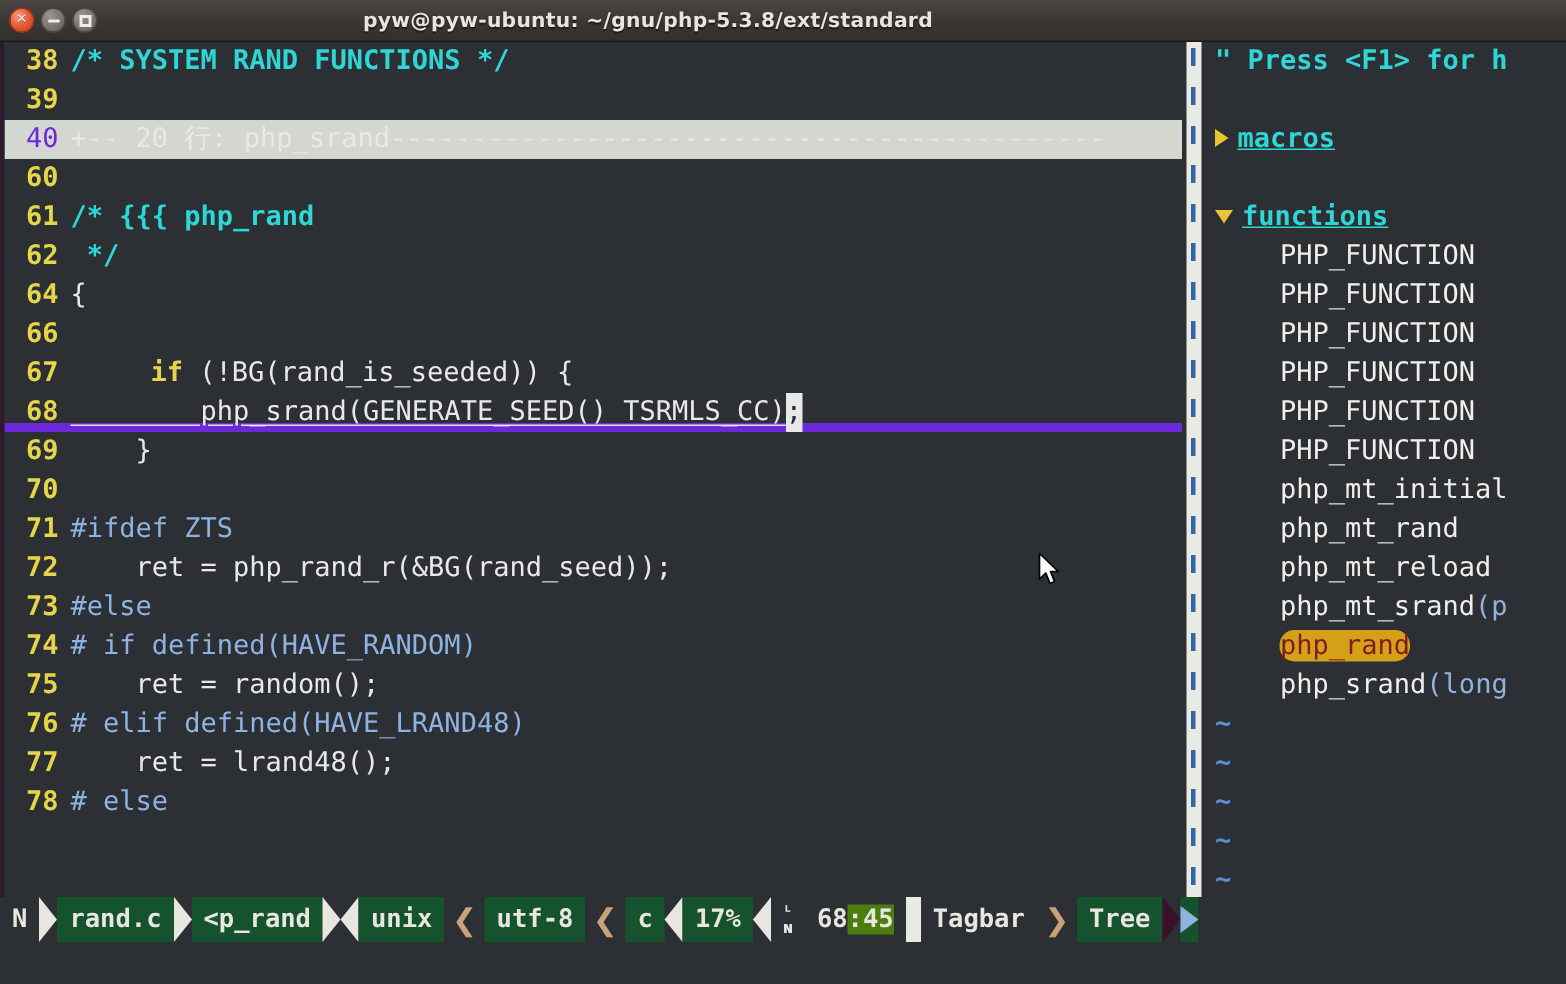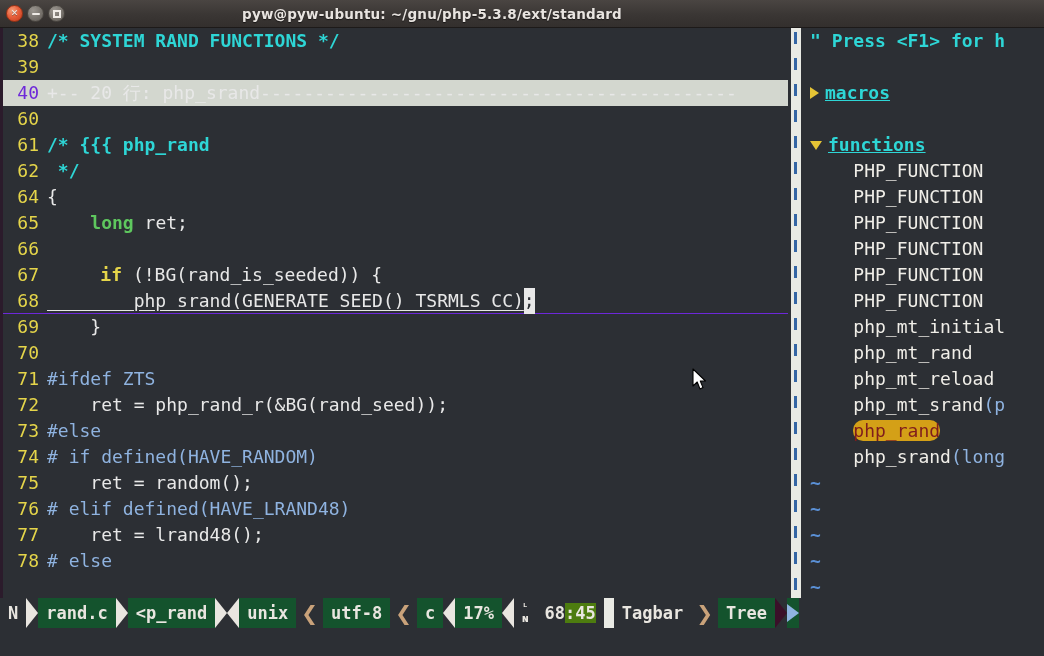--- a/index.html
+++ b/index.html
@@ -92,42 +92,42 @@
     white-space: pre;
     font-size: 18px;
     letter-spacing: 0px;
     box-sizing: border-box;
   }
   .lnum {
     display: inline-block;
     width: 44px;
     text-align: right;
     color: #e5d54a;
-    font-weight: normal;
+    font-weight: bold;
     padding-right: 8px;
     box-sizing: border-box;
   }
   .code { color: #e6e6e6; }
 
   
   .c-comment { color: #2ed6d6; font-weight: bold; }
   .c-type    { color: #5ec75e; font-weight: bold; }
   .c-kw      { color: #e5d54a; font-weight: bold; margin-left: 10px; }
   .c-pre     { color: #8fb3e0; }
   .c-plain   { color: #e8e8e8; }
 
   .line.fold {
     background: #d3d7cf;
     color: #3465a4;
   }
   .line.fold .lnum { color: #6d28d9; font-weight: normal; }
   .line.fold .code { color: #3465a4; }
 
   .line.cursorline {
-    border-bottom: 1px solid #6d28d9;
+    border-bottom: 6px solid #6d28d9;
     height: 26px;
   }
   .line.cursorline .lnum { color: #e5d54a; }
   .line.cursorline .code { text-decoration: underline; text-underline-offset: 3px; }
   .blockcursor {
     background: #e8e8e8;
     color: #2c2f34;
     text-decoration: none !important;
     display: inline-block;
   }
@@ -291,21 +291,20 @@
   <div class="body">
 
     <div class="editpane" id="editpane">
         <div class="line"><span class="lnum">38</span><span class="code"><span class="c-comment">/* SYSTEM RAND FUNCTIONS */</span></span></div>
         <div class="line"><span class="lnum">39</span><span class="code"><span class="c-plain"></span></span></div>
         <div class="line fold"><span class="lnum">40</span><span class="code"><span class="c-plain">+-- 20 行: php_srand--------------------------------------------</span></span></div>
         <div class="line"><span class="lnum">60</span><span class="code"><span class="c-plain"></span></span></div>
         <div class="line"><span class="lnum">61</span><span class="code"><span class="c-comment">/* {{{ php_rand</span></span></div>
         <div class="line"><span class="lnum">62</span><span class="code"><span class="c-comment"> */</span></span></div>
         <div class="line"><span class="lnum">64</span><span class="code"><span class="c-plain">{</span></span></div>
-        <div class="line"><span class="lnum">65</span><span class="code"><span class="c-plain">    </span><span class="c-type">long</span><span class="c-plain"> ret;</span></span></div>
         <div class="line"><span class="lnum">66</span><span class="code"><span class="c-plain"></span></span></div>
         <div class="line"><span class="lnum">67</span><span class="code"><span class="c-plain">    </span><span class="c-kw">if</span><span class="c-plain"> (!BG(rand_is_seeded)) {</span></span></div>
         <div class="line cursorline"><span class="lnum">68</span><span class="code"><span class="c-plain">        php_srand(GENERATE_SEED() TSRMLS_CC)</span><span class="blockcursor">;</span></span></div>
         <div class="line"><span class="lnum">69</span><span class="code"><span class="c-plain">    }</span></span></div>
         <div class="line"><span class="lnum">70</span><span class="code"><span class="c-plain"></span></span></div>
         <div class="line"><span class="lnum">71</span><span class="code"><span class="c-pre">#ifdef ZTS</span></span></div>
         <div class="line"><span class="lnum">72</span><span class="code"><span class="c-plain">    ret = php_rand_r(&amp;BG(rand_seed));</span></span></div>
         <div class="line"><span class="lnum">73</span><span class="code"><span class="c-pre">#else</span></span></div>
         <div class="line"><span class="lnum">74</span><span class="code"><span class="c-pre"># if defined(HAVE_RANDOM)</span></span></div>
         <div class="line"><span class="lnum">75</span><span class="code"><span class="c-plain">    ret = random();</span></span></div>

